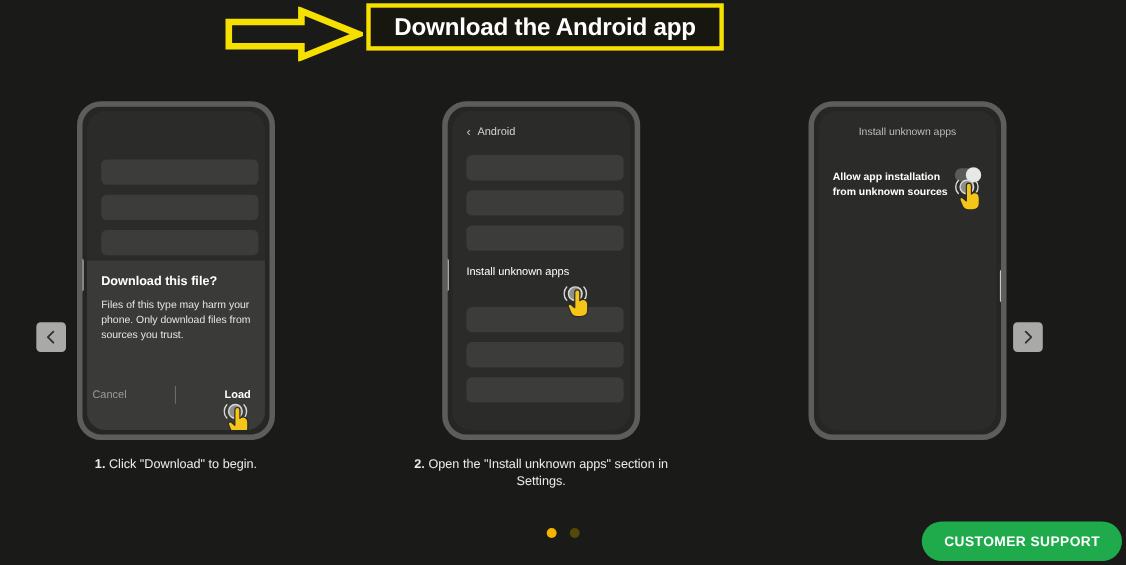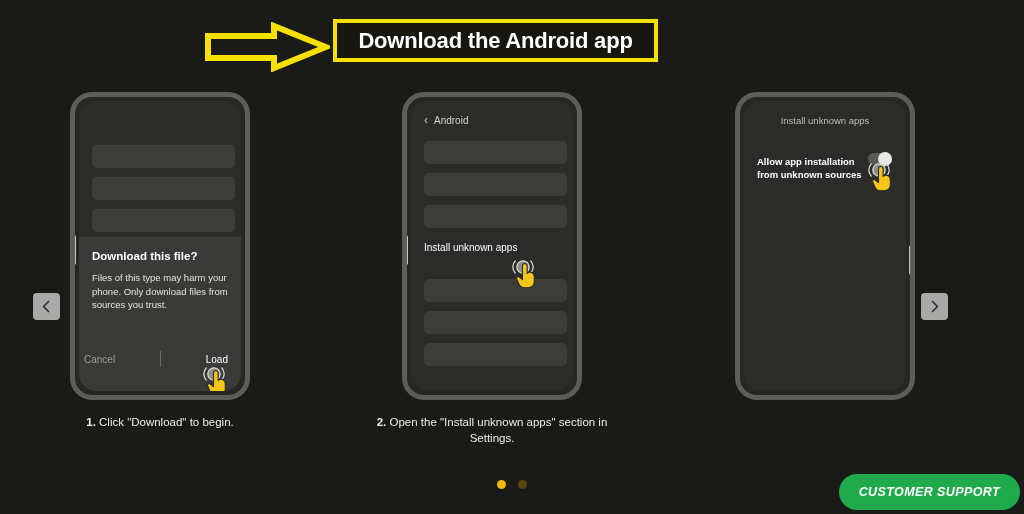--- a/index.html
+++ b/index.html
@@ -13,21 +13,21 @@
     position: relative;
     overflow: hidden;
     font-family: "Liberation Sans", sans-serif;
     background: #1a1a18;
     color: #ffffff;
   }
 
   
   .header {
     position: absolute;
-    left: 0; top: 16px;
+    left: 0; top: 0;
     width: 1000px;
     height: 62px;
   }
   .arrow-wrap {
     position: absolute;
     left: 204px;
     top: 6px;
     width: 126px;
     height: 50px;
   }
@@ -179,21 +179,21 @@
     cursor: pointer;
   }
   .divider-v {
     width: 1px;
     height: 16px;
     background: #6a6a68;
   }
   .btn-load {
     font-size: 10px;
     color: #ffffff;
-    font-weight: 400;
+    font-weight: 700;
     cursor: pointer;
   }
 
   
   .screen-head {
     position: absolute;
     top: 13px;
     left: 13px;
     font-size: 10px;
     color: #d0d0ce;
@@ -302,21 +302,20 @@
     border-radius: 18px;
     background: #1faa4b;
     color: #ffffff;
     font-size: 12.5px;
     font-weight: bold;
     letter-spacing: 0.4px;
     display: flex;
     align-items: center;
     justify-content: center;
     cursor: pointer;
-    font-style: italic;
   }
 </style>
 </head>
 <body>
 
 <div class="header">
 
   <div class="arrow-wrap">
     <svg width="126" height="50" viewBox="0 0 126 50">
       <polygon points="4,14 70,14 70,4 122,25 70,46 70,36 4,36" fill="none" stroke="#f5e000" stroke-width="6" stroke-linejoin="miter"></polygon>

